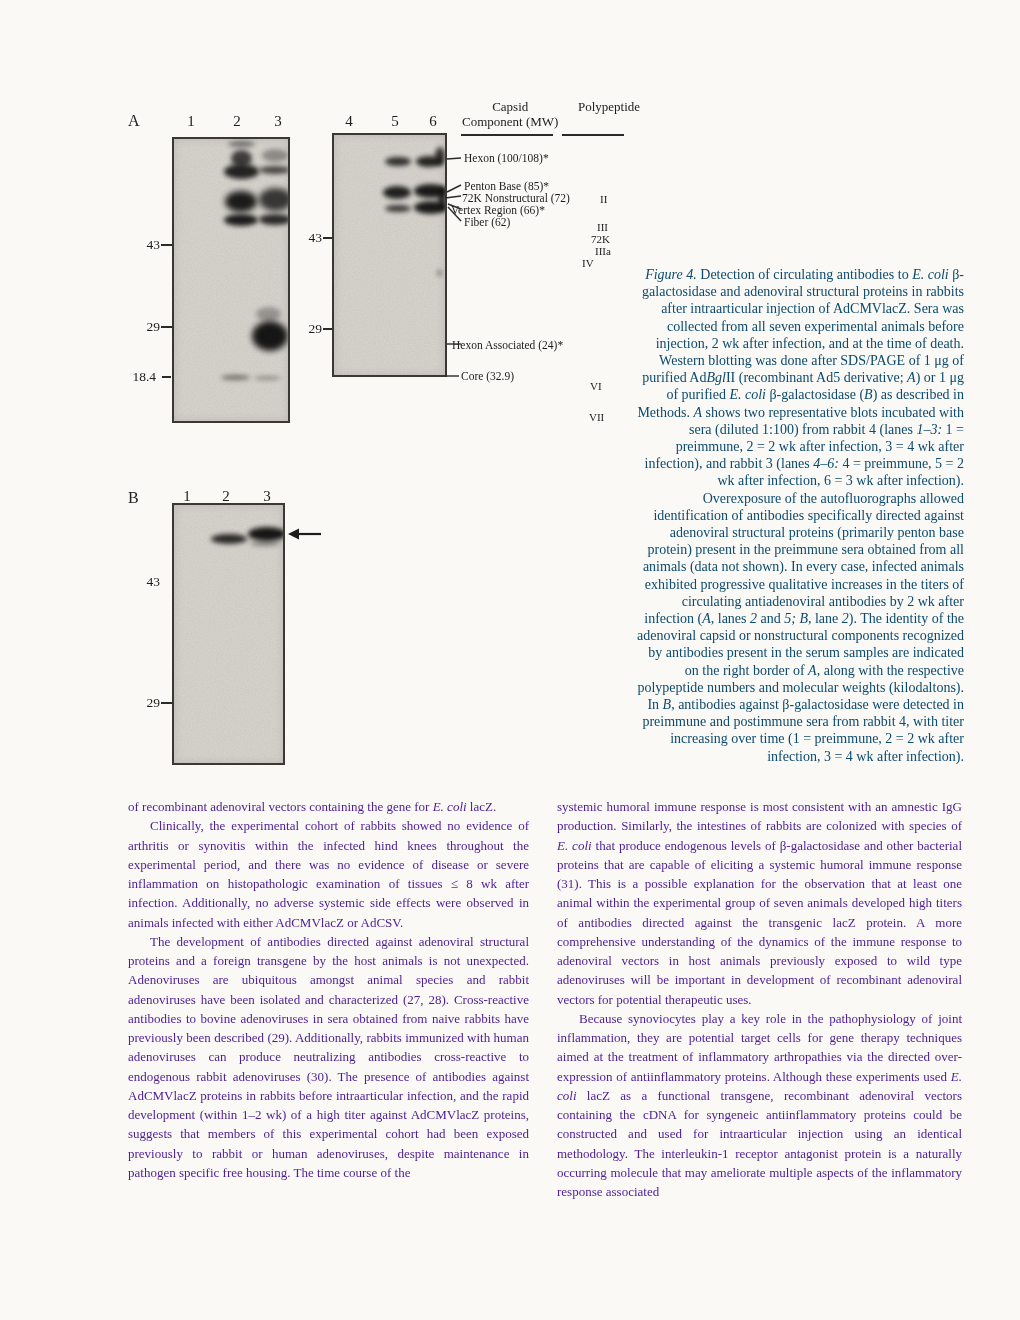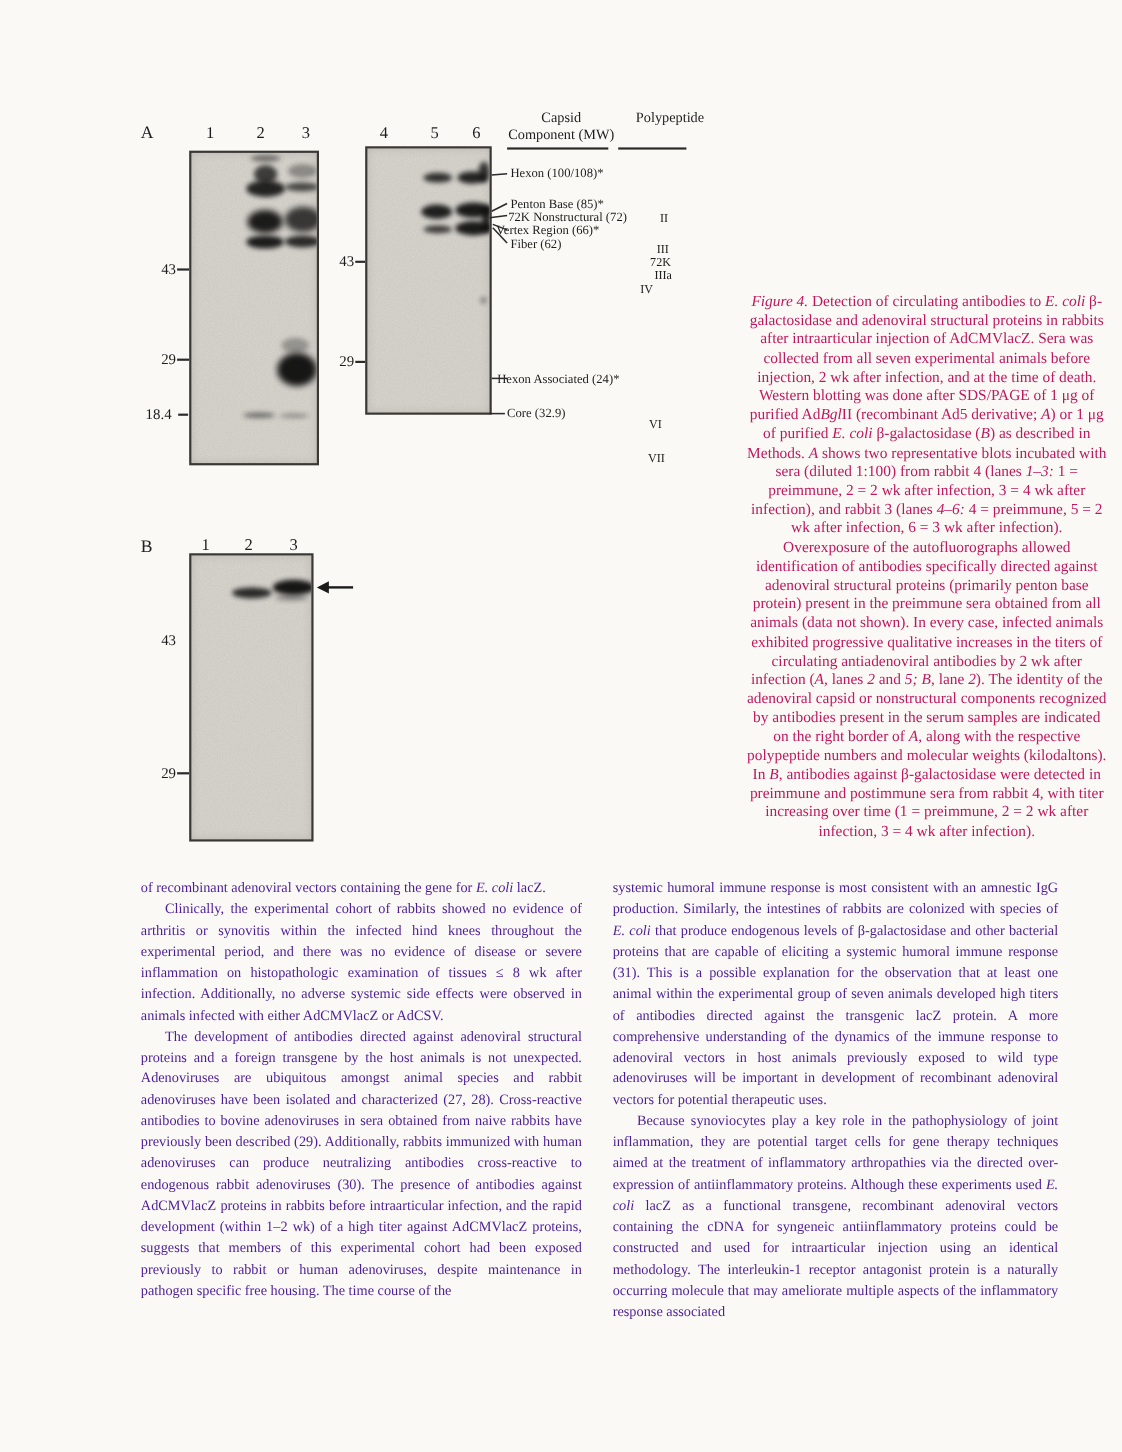--- a/index.html
+++ b/index.html
@@ -33,23 +33,22 @@
   .tick{position:absolute;height:2px;background:#2b2b2b;}
   .comp-label{position:absolute;font-size:11.5px;white-space:nowrap;color:#1d1d1d;}
   .poly-label{position:absolute;font-size:11px;color:#1d1d1d;margin-top:41px;}
   .tbl-head{position:absolute;font-size:13px;color:#1d1d1d;white-space:nowrap;line-height:15px;}
   .rule{position:absolute;height:1.5px;background:#2b2b2b;}
   
   .fig-caption{
     position:absolute;
     font-size:14px;
     line-height:17.2px;
-    text-align:center;
-    color:#be185d;
-    margin-left:42px;
+    text-align:right;
+    color:#0c4a6e;
   }
   
   .col{
     position:absolute;
     font-size:13px;
     line-height:19.25px;
     text-align:justify;
     color:#4c1d95;
   }
   .col p{margin:0;}

